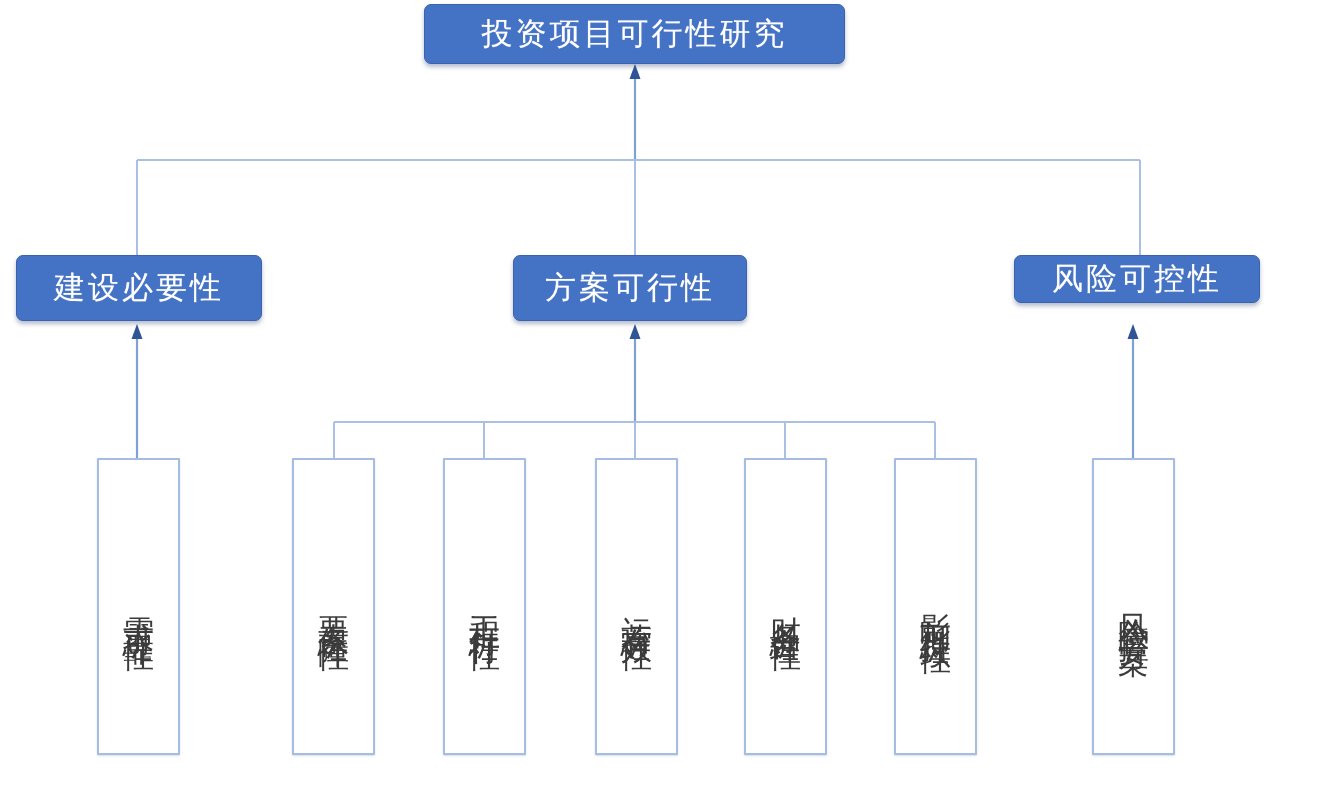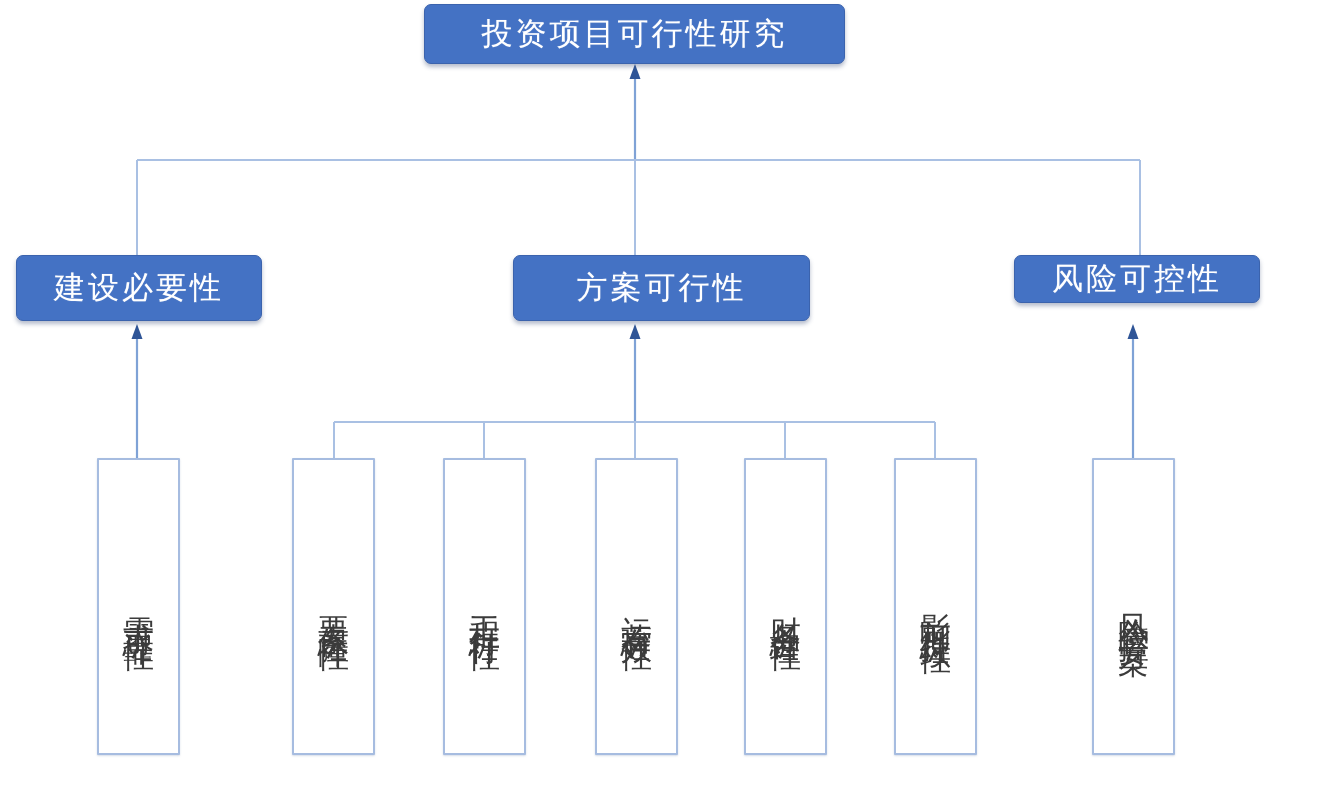--- a/index.html
+++ b/index.html
@@ -112,21 +112,21 @@
   </svg>
 
   <div class="node filled root" style="left:424px; top:4px; width:421px; height:60px;">
     <span>投资项目可行性研究</span>
   </div>
 
   <div class="node filled level2" style="left:16px; top:255px; width:246px; height:66px;">
     <span>建设必要性</span>
   </div>
 
-  <div class="node filled level2" style="left:513px; top:255px; width:297px; height:66px;">
+  <div class="node filled level2" style="left:513px; top:255px; width:234px; height:66px;">
     <span>方案可行性</span>
   </div>
 
   <div class="node filled level2" style="left:1014px; top:255px; width:246px; height:48px;">
     <span>风险可控性</span>
   </div>
 
   <div class="node leaf" style="left:97px; top:458px; width:83px; height:297px;">
     <span class="vtext">需求可靠性</span>
   </div>

